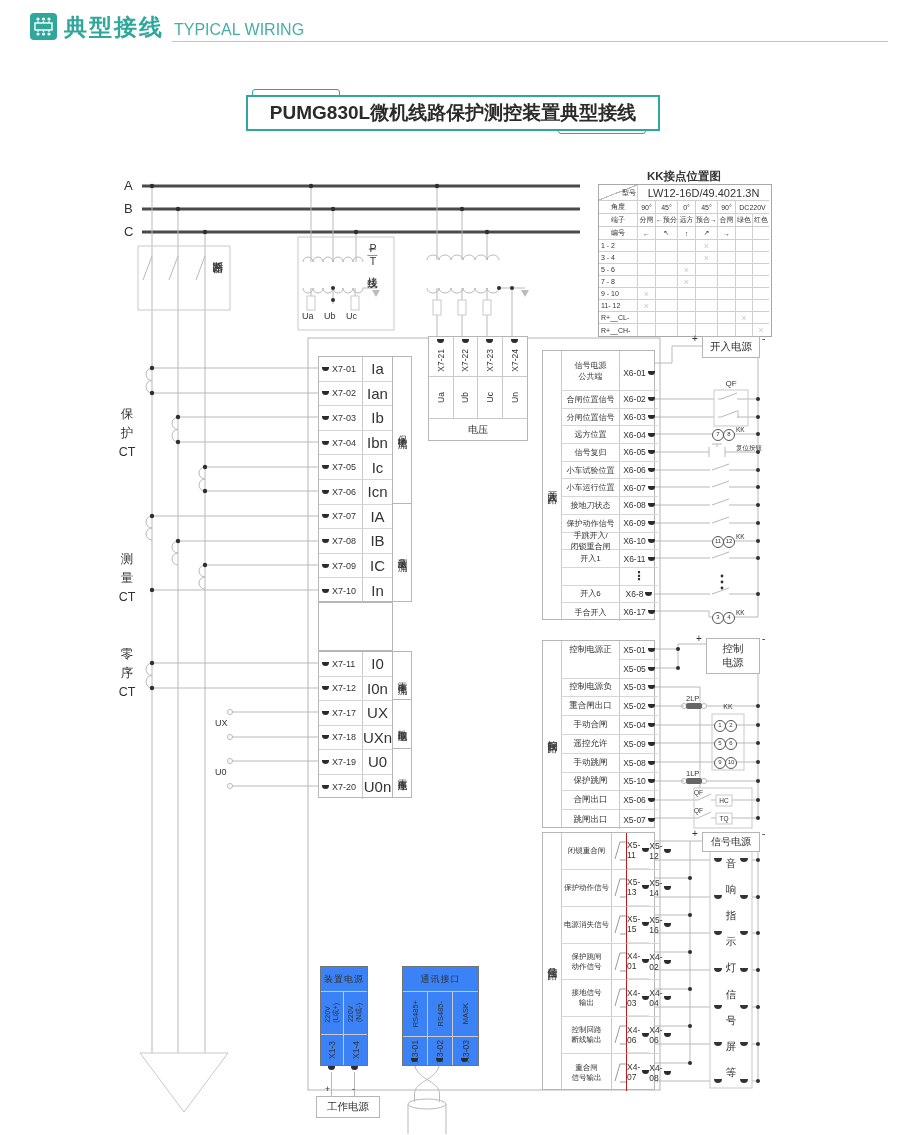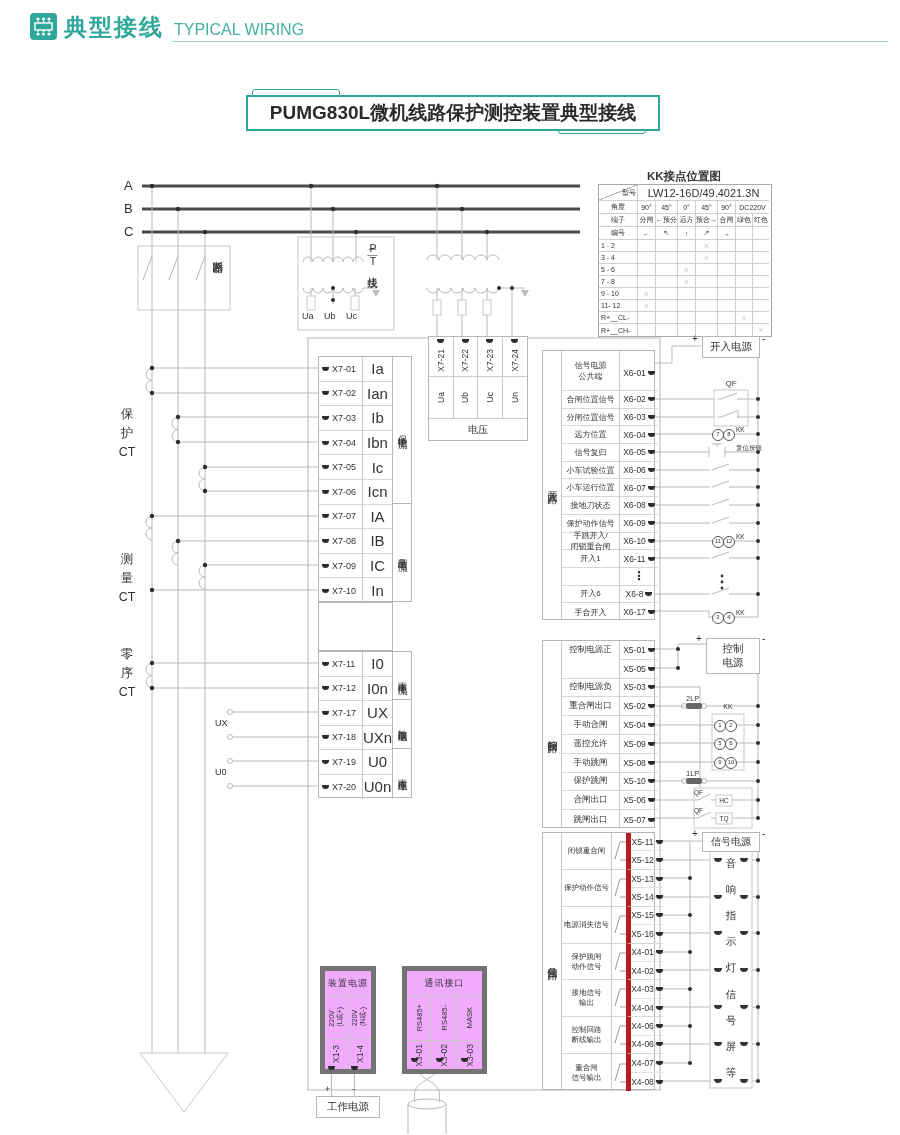--- a/index.html
+++ b/index.html
@@ -33,21 +33,21 @@
   .di .r:nth-child(12) .t{font-size:12px;font-weight:bold}
   
   .ctrl .r{height:18.8px;flex:none}
   .ctrl .l{width:57px;font-size:8.5px}
   .ctrl .t{width:38px;font-size:8.5px}
   .ctrl .r:nth-child(1) .l{border-bottom:none}
   
   .sig .r{height:36.86px;flex:none}
   .sig .l{width:49px;font-size:7.5px}
   .sig .mid{width:14px;display:flex;align-items:center;justify-content:center;border-bottom:1px solid #d6d6d6}
-  .sig .tt{width:32px;display:flex;flex-direction:column;border-left:5px solid #b91c1c;border-bottom:1px solid #d6d6d6}
+  .sig .tt{width:32px;display:flex;flex-direction:row;border-left:1px solid #b91c1c;border-bottom:1px solid #d6d6d6}
   .sig .tc{flex:1;display:flex;align-items:center;justify-content:center;gap:2px;font-size:8.5px}
   .sig .tc:first-child{border-bottom:1px solid #e2e2e2}
   .sig .r:last-child .mid,.sig .r:last-child .tt{border-bottom:none}
   
   .x7w{position:absolute;border:1px solid #b6b6b6;box-sizing:border-box;background:#fff}
   .x7r{display:flex;box-sizing:border-box;border-bottom:1px solid #d6d6d6}
   .x7w .x7r:last-child{border-bottom:none}
   .x7r .c1{width:44px;display:flex;align-items:center;gap:3px;padding-left:3px;font-size:9px;border-right:1px solid #c9c9c9;box-sizing:border-box}
   .x7r .c2{width:29px;display:flex;align-items:center;justify-content:center;font-size:15px}
   .g1 .x7r{height:24.6px}
@@ -65,21 +65,21 @@
   
   .kk{position:absolute;border:1px solid #a8a8a8;background:#fff;font-size:7px}
   .kkrow{display:grid;grid-template-columns:39px 18px 22px 18px 22px 18px 17px 16px}
   .kkrow>div{border-right:1px solid #cfcfcf;border-bottom:1px solid #cfcfcf;display:flex;align-items:center;justify-content:center;overflow:hidden}
   .kkrow>div:last-child{border-right:none}
   .kk .kkrow:last-child>div{border-bottom:none}
   .kkx{color:#c9c9c9;font-size:9px}
   .kklab{justify-content:flex-start!important;padding-left:2px}
   .diag{background:linear-gradient(to bottom right,transparent 48%,#bbb 48%,#bbb 52%,transparent 52%)}
   
-  .bgrid{position:absolute;border:5px solid #737373;background:#f0abfc}
+  .bgrid{position:absolute;border:1px solid #737373;background:#3b82f6}
   .bhead{border-bottom:1px solid #c9c9c9;display:flex;align-items:center;justify-content:center;font-size:9px;letter-spacing:1px}
   .bcells{display:flex}
   .bcell{box-sizing:border-box;border-right:1px solid #c9c9c9;display:flex;align-items:center;justify-content:center}
   .bcell:last-child{border-right:none}
   .pwr-box{position:absolute;border:1px solid #b6b6b6;display:flex;align-items:center;justify-content:center;background:#fff}
   .panel{position:absolute;display:flex;flex-direction:column}
   .panel div{flex:1;display:flex;align-items:center;justify-content:center;font-size:10.5px}
   .sm{font-size:7px}
 </style>
 </head>

